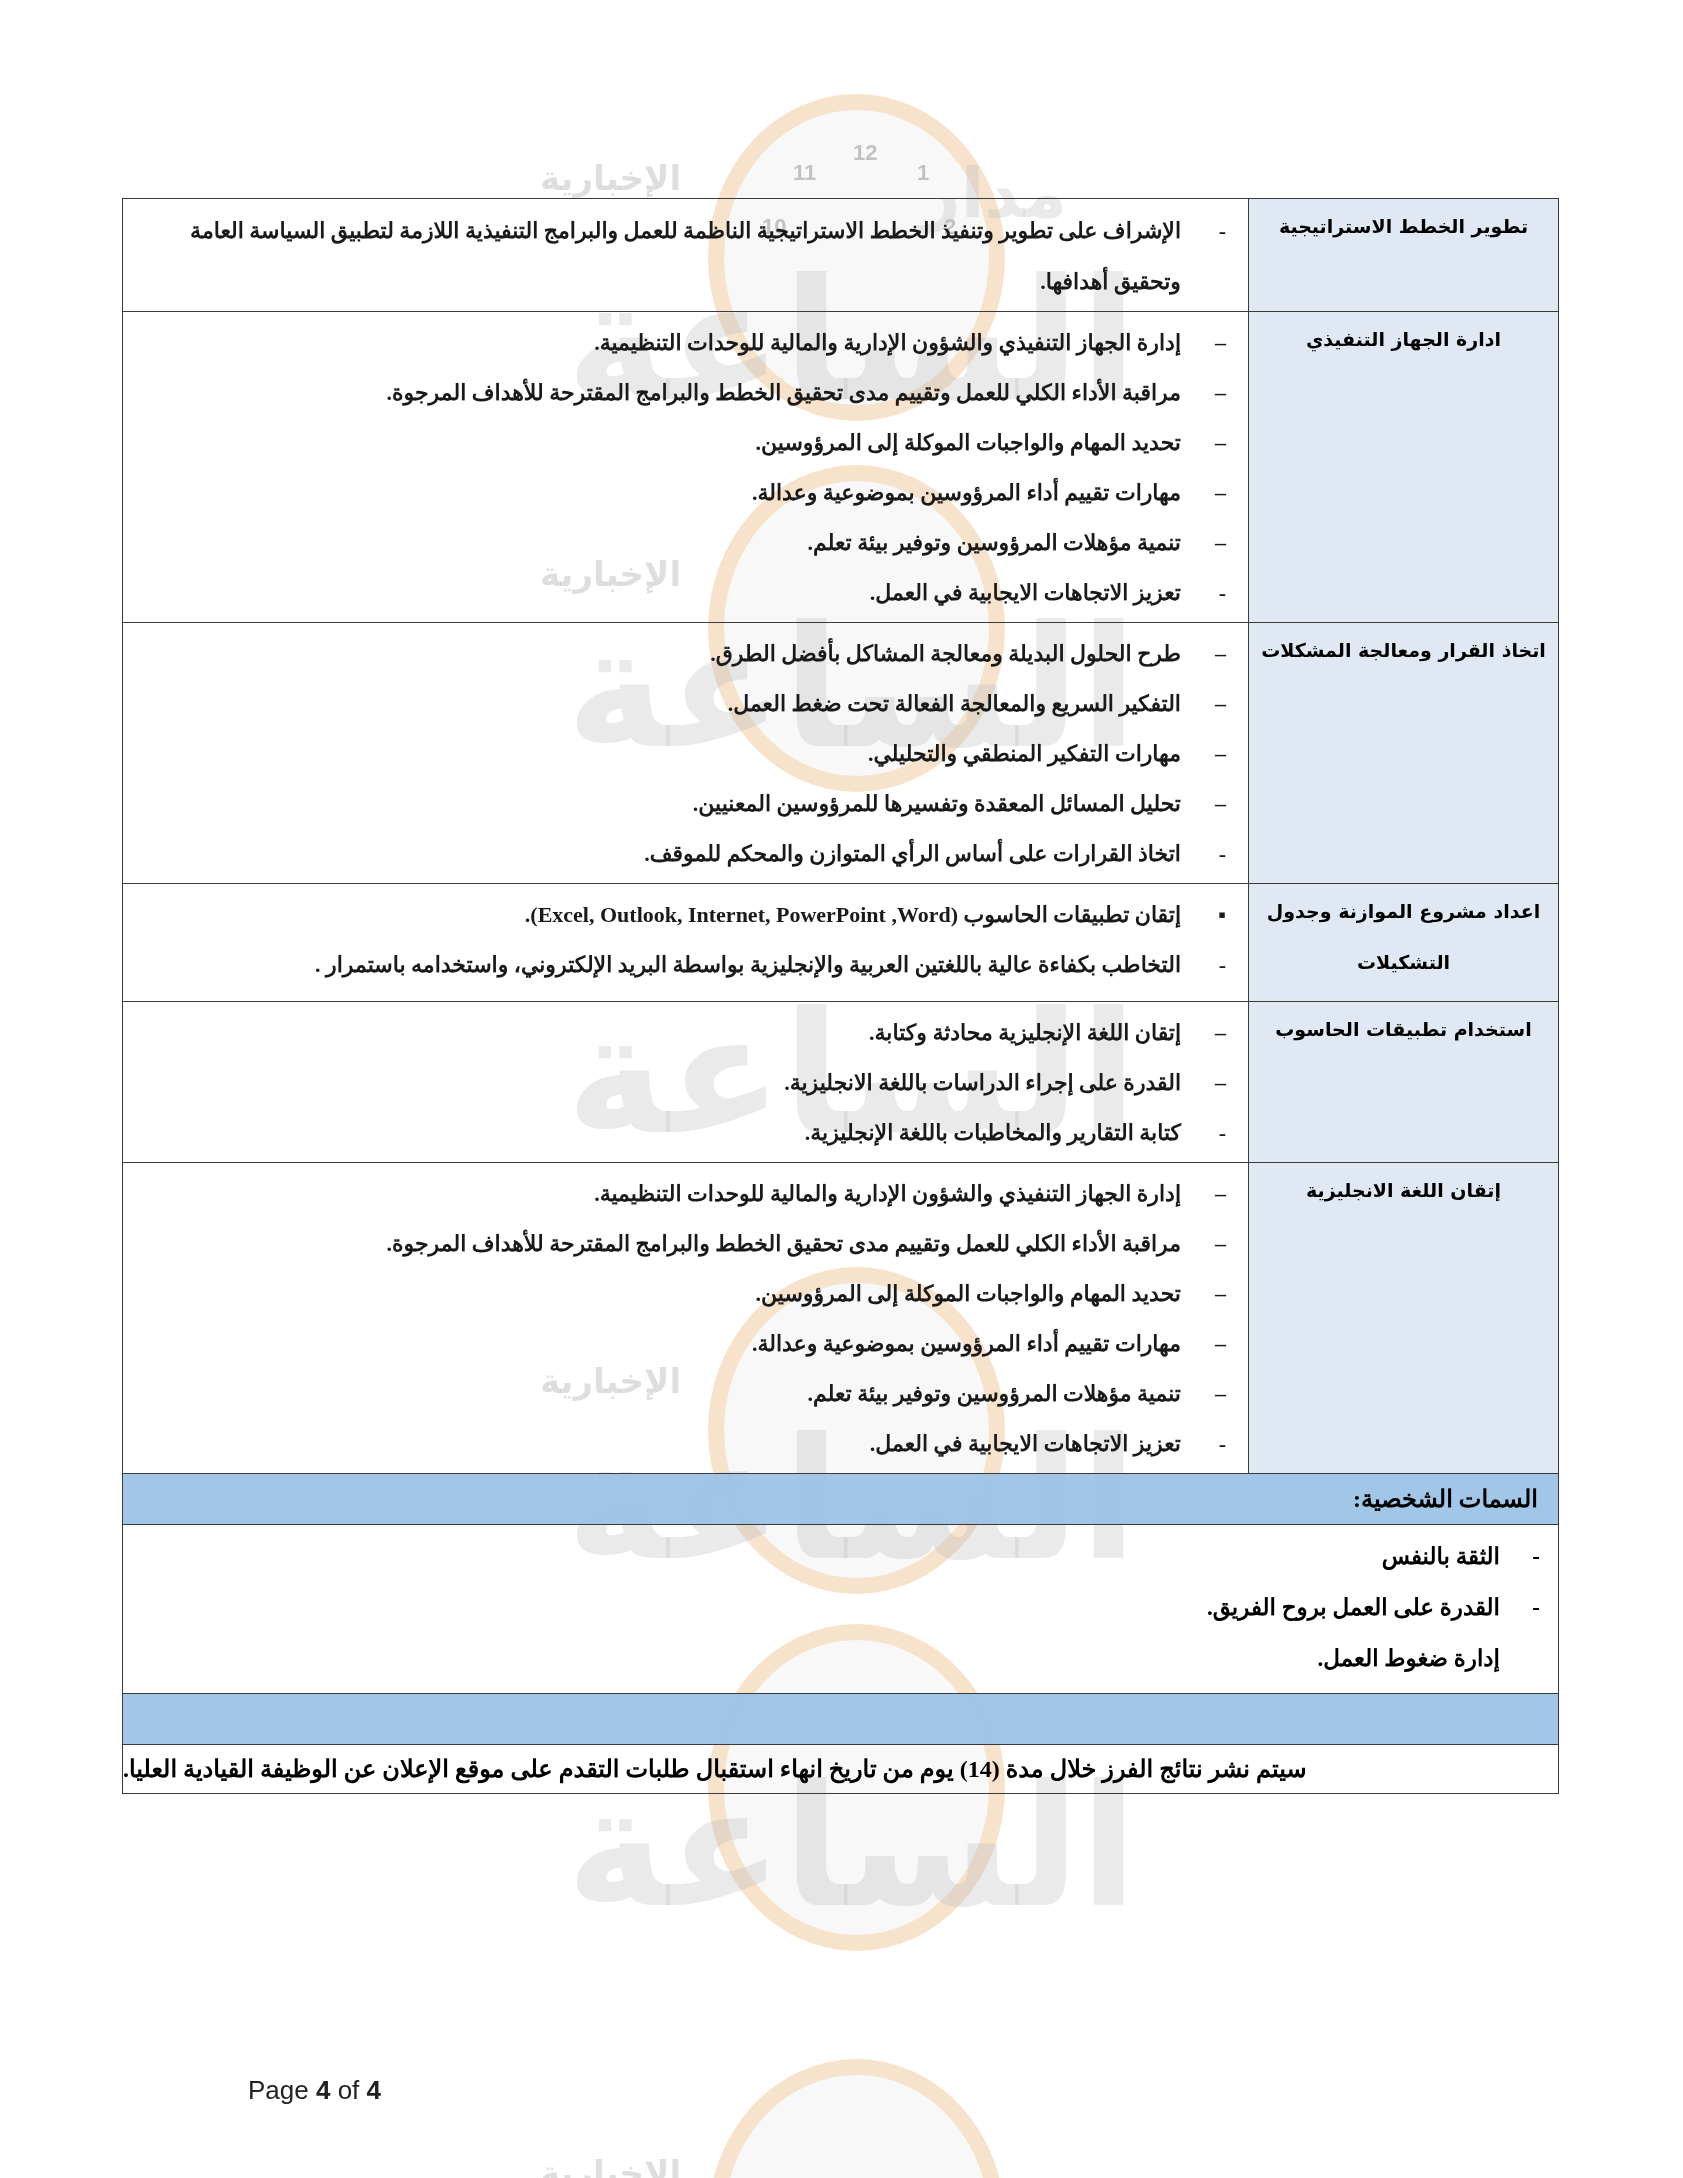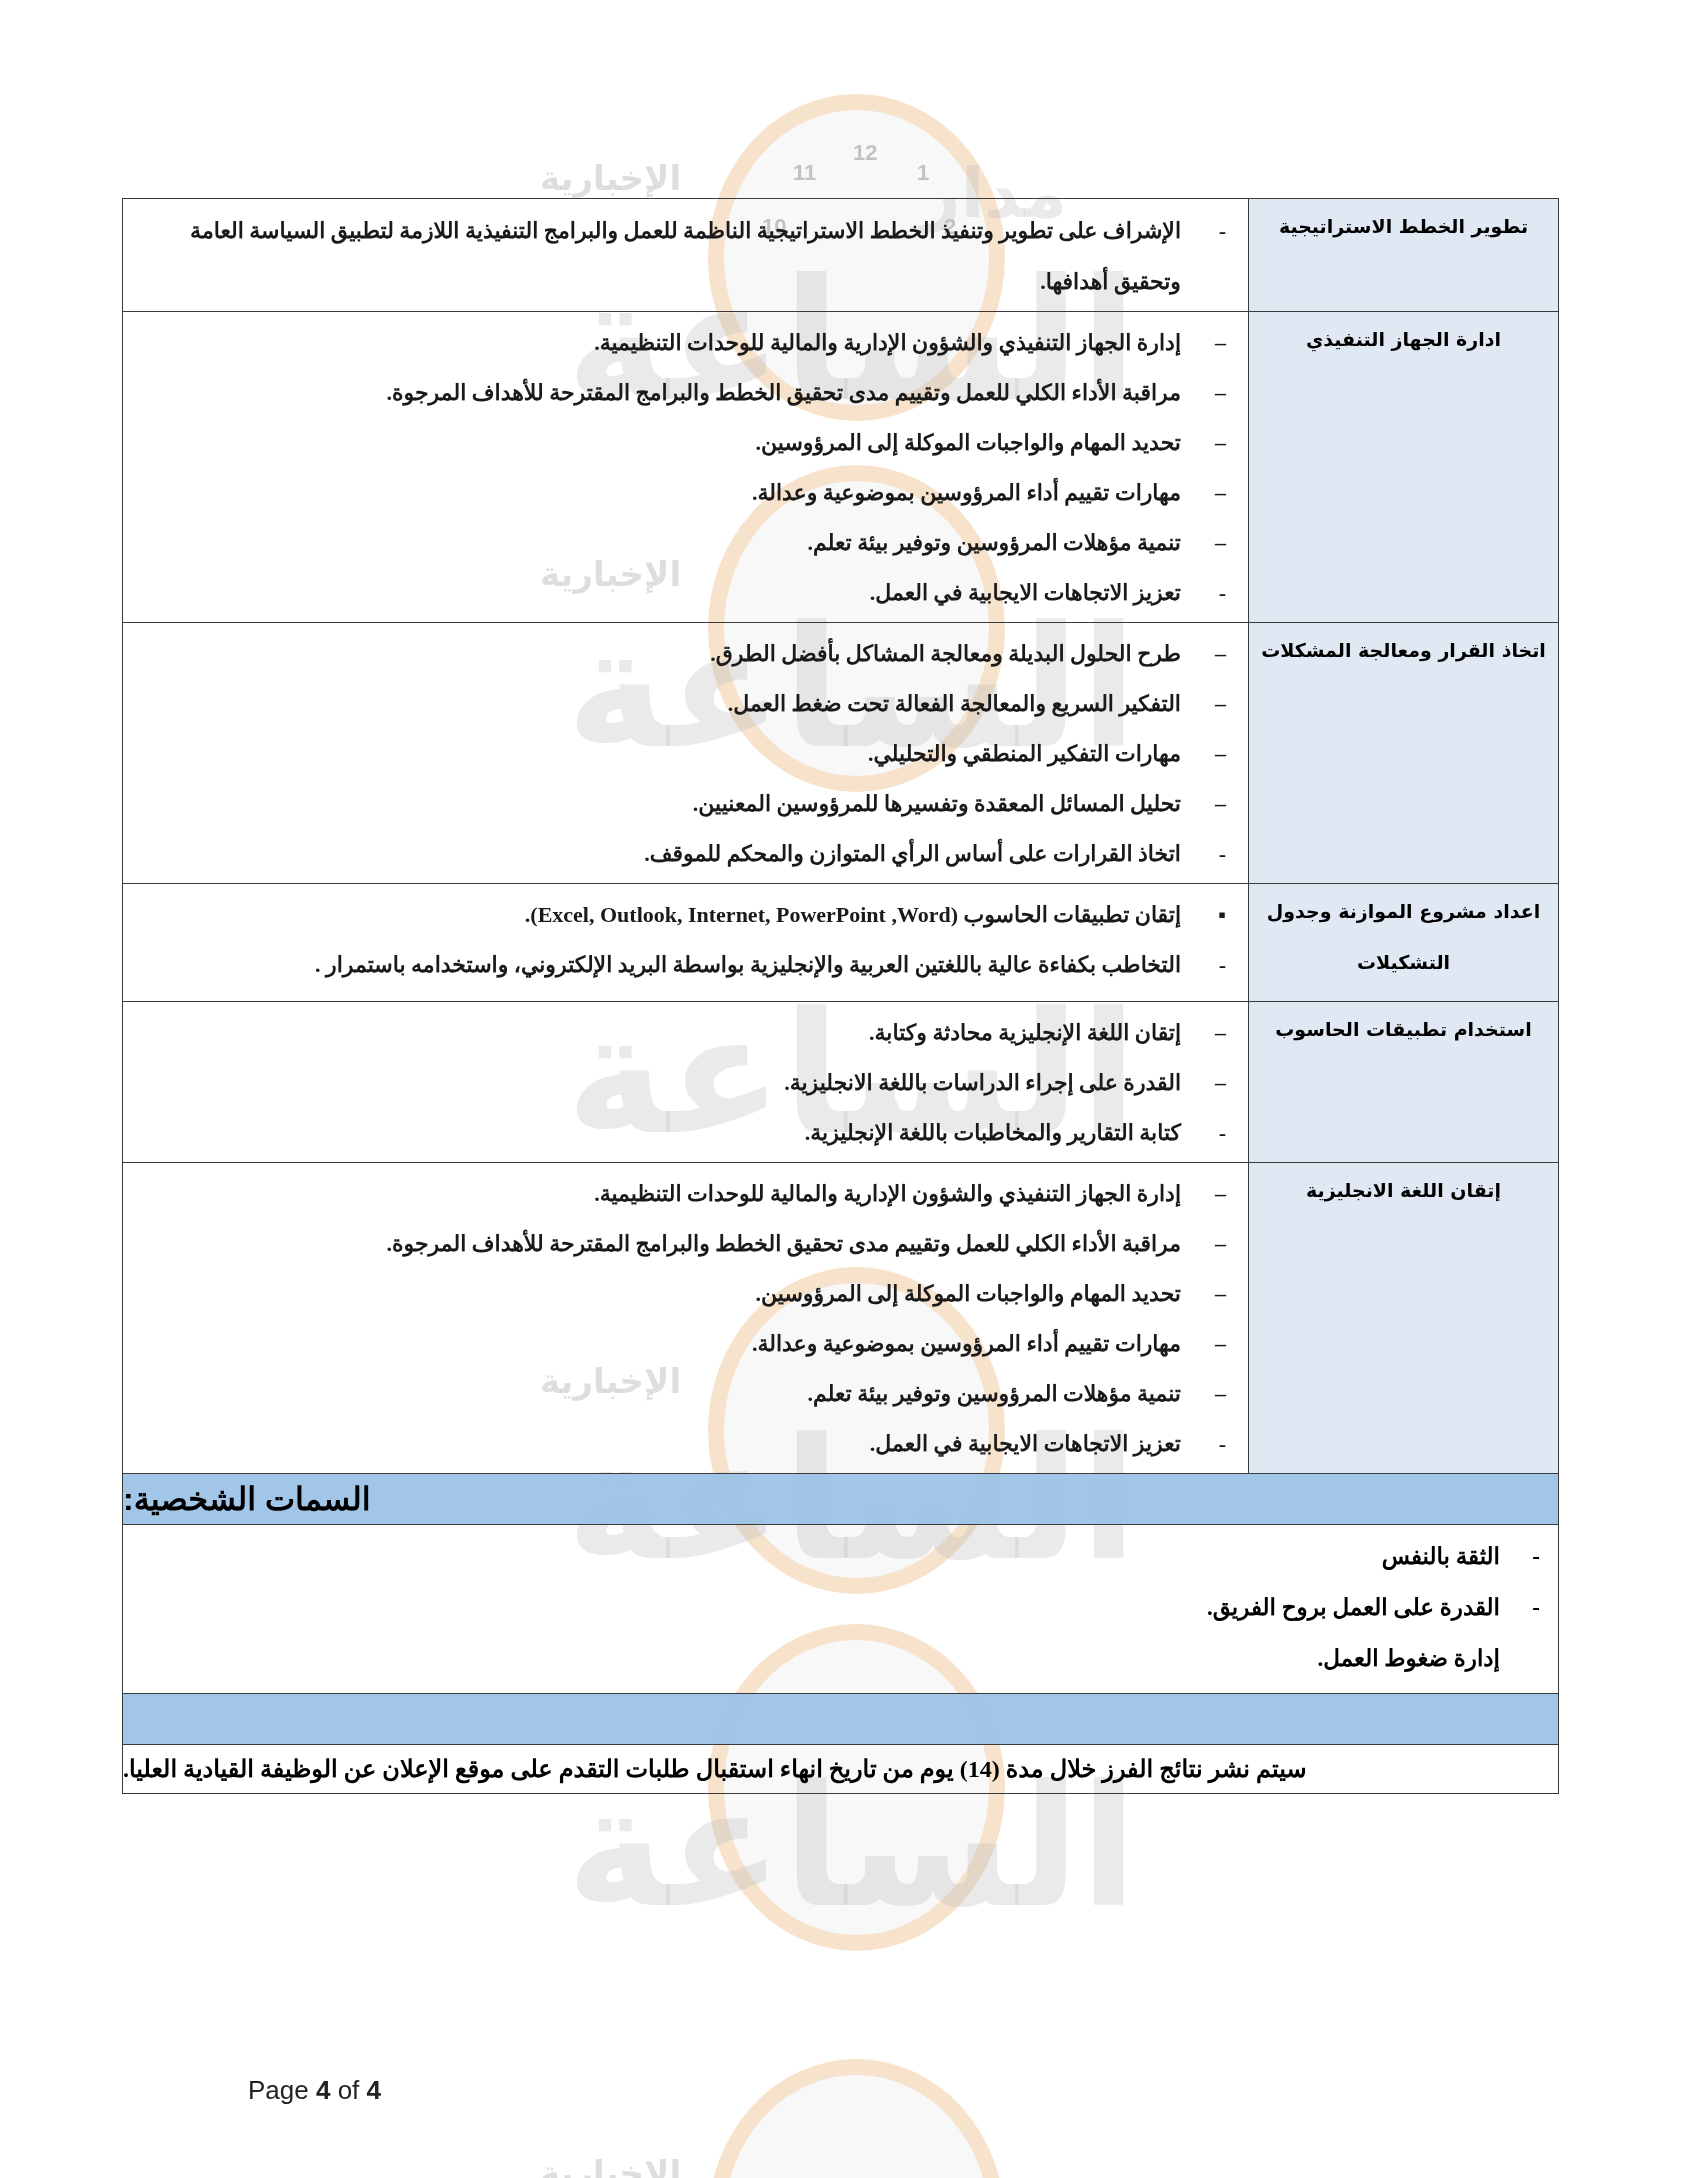--- a/index.html
+++ b/index.html
@@ -34,23 +34,23 @@
   .bullet-list { list-style: none; margin: 0; padding: 0; }
   .bullet-item { display: flex; align-items: baseline; direction: rtl;
                  font-family: "Liberation Serif", serif; font-size: 22px; line-height: 50px;
                  font-weight: bold; color: #1a1a1a; }
   .bullet-mark { display: inline-block; width: 45px; flex: 0 0 45px; text-align: right;
                  padding-right: 4px; font-weight: bold; }
   .bullet-text { flex: 1 1 auto; }
   .first-row .bullet-item { line-height: 51px; }
 
   .heading-band { background: rgba(157,195,230,0.95); height: 50px;
-                  font-family: Liberation Sans, sans-serif; font-weight: bold;
-                  font-size: 32px; line-height: 50px; padding-right: 20px !important;
-                  text-align: left; }
+                  font-family: Liberation Serif, serif; font-weight: bold;
+                  font-size: 24px; line-height: 50px; padding-right: 20px !important;
+                  text-align: right; }
   .empty-band { background: rgba(157,195,230,0.95); height: 50px; }
   .traits-cell { padding: 6px 18px 4px 20px !important; }
   .trait-item { display: flex; align-items: baseline; direction: rtl;
                 font-family: "Liberation Serif", serif; font-weight: bold; font-size: 23px;
                 line-height: 51px; }
   .trait-mark { display: inline-block; width: 40px; flex: 0 0 40px; text-align: right; }
   .note-cell { font-family: "Liberation Serif", serif; font-weight: bold; font-size: 24px;
                line-height: 48px; padding-right: 61px !important; text-align: left; margin-top: 38px; }
 
   .page-footer { position: absolute; left: 248px; top: 2075px; font-family: "Liberation Sans", sans-serif;

